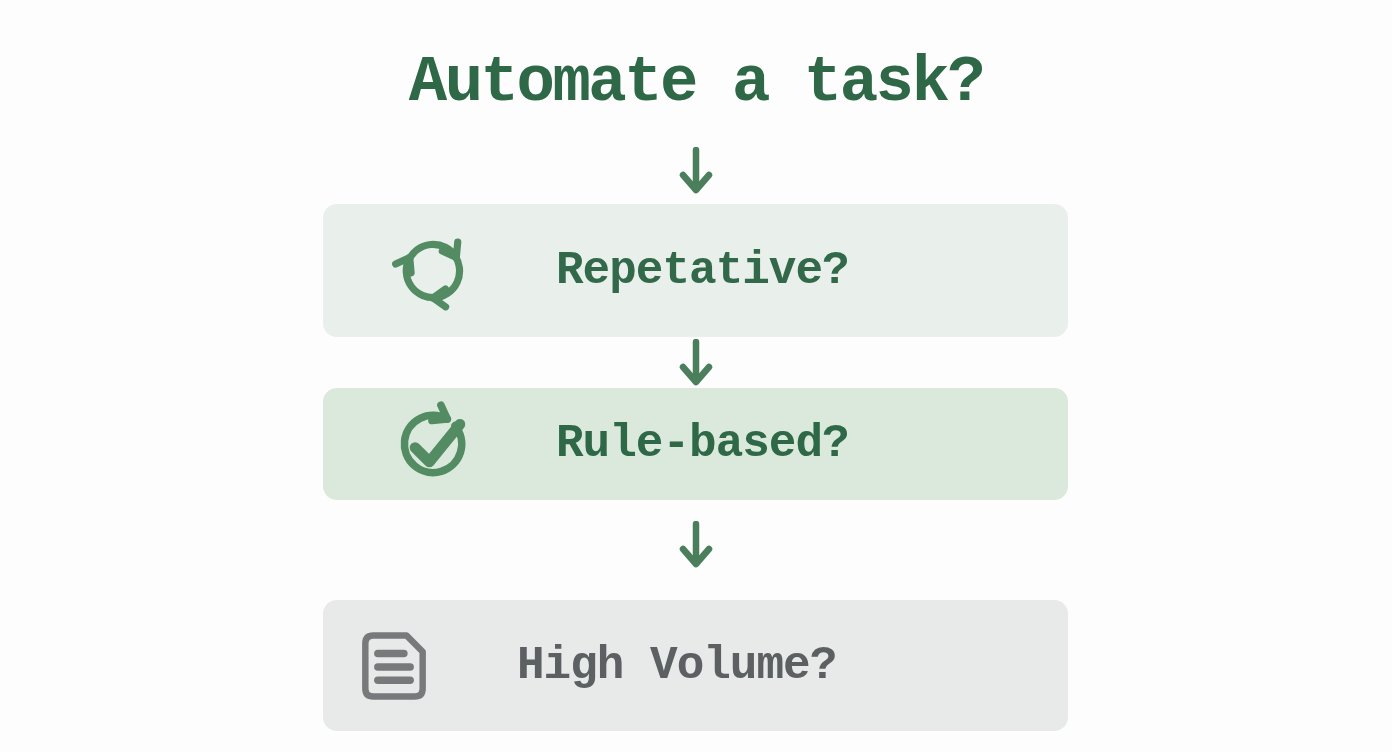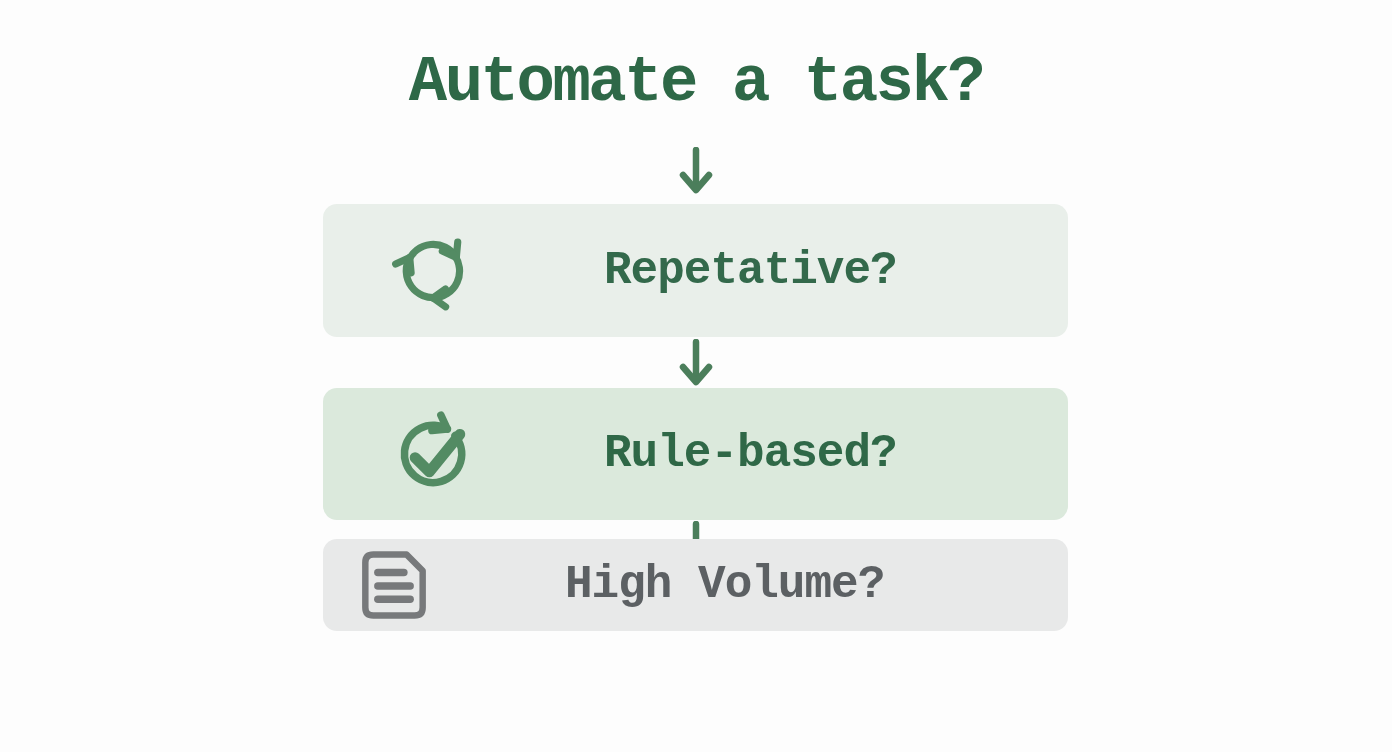--- a/index.html
+++ b/index.html
@@ -16,25 +16,25 @@
   .down-arrow {
     position:absolute; left:50%; transform:translateX(-50%);
     width:34px; height:46px;
   }
   .arrow-1 { top:147px; }
   .arrow-2 { top:339px; }
   .arrow-3 { top:521px; }
   .flow-step {
     position:absolute; left:323px; width:745px;
     border-radius:14px; display:flex; align-items:center;
-    padding-left:67px; box-sizing:border-box;gap:48px;
+    padding-left:67px; box-sizing:border-box;
   }
   .step-1 { top:204px; height:133px; }
-  .step-2 { top:388px; height:132px; }
-  .step-3 { top:539px; height:92px;padding-left:28px; }
+  .step-2 { top:388px; height:112px; }
+  .step-3 { top:600px; height:131px;padding-left:28px; }
   .step-icon { width:86px; height:86px; flex:0 0 auto; display:block; }
   .step-icon svg { width:100%; height:100%; display:block; }
   .step-label {
     margin-left:80px; font-size:46px; font-weight:700;
     letter-spacing:-1px; white-space:nowrap;
   }
 </style>
 </head>
 <body>
 

